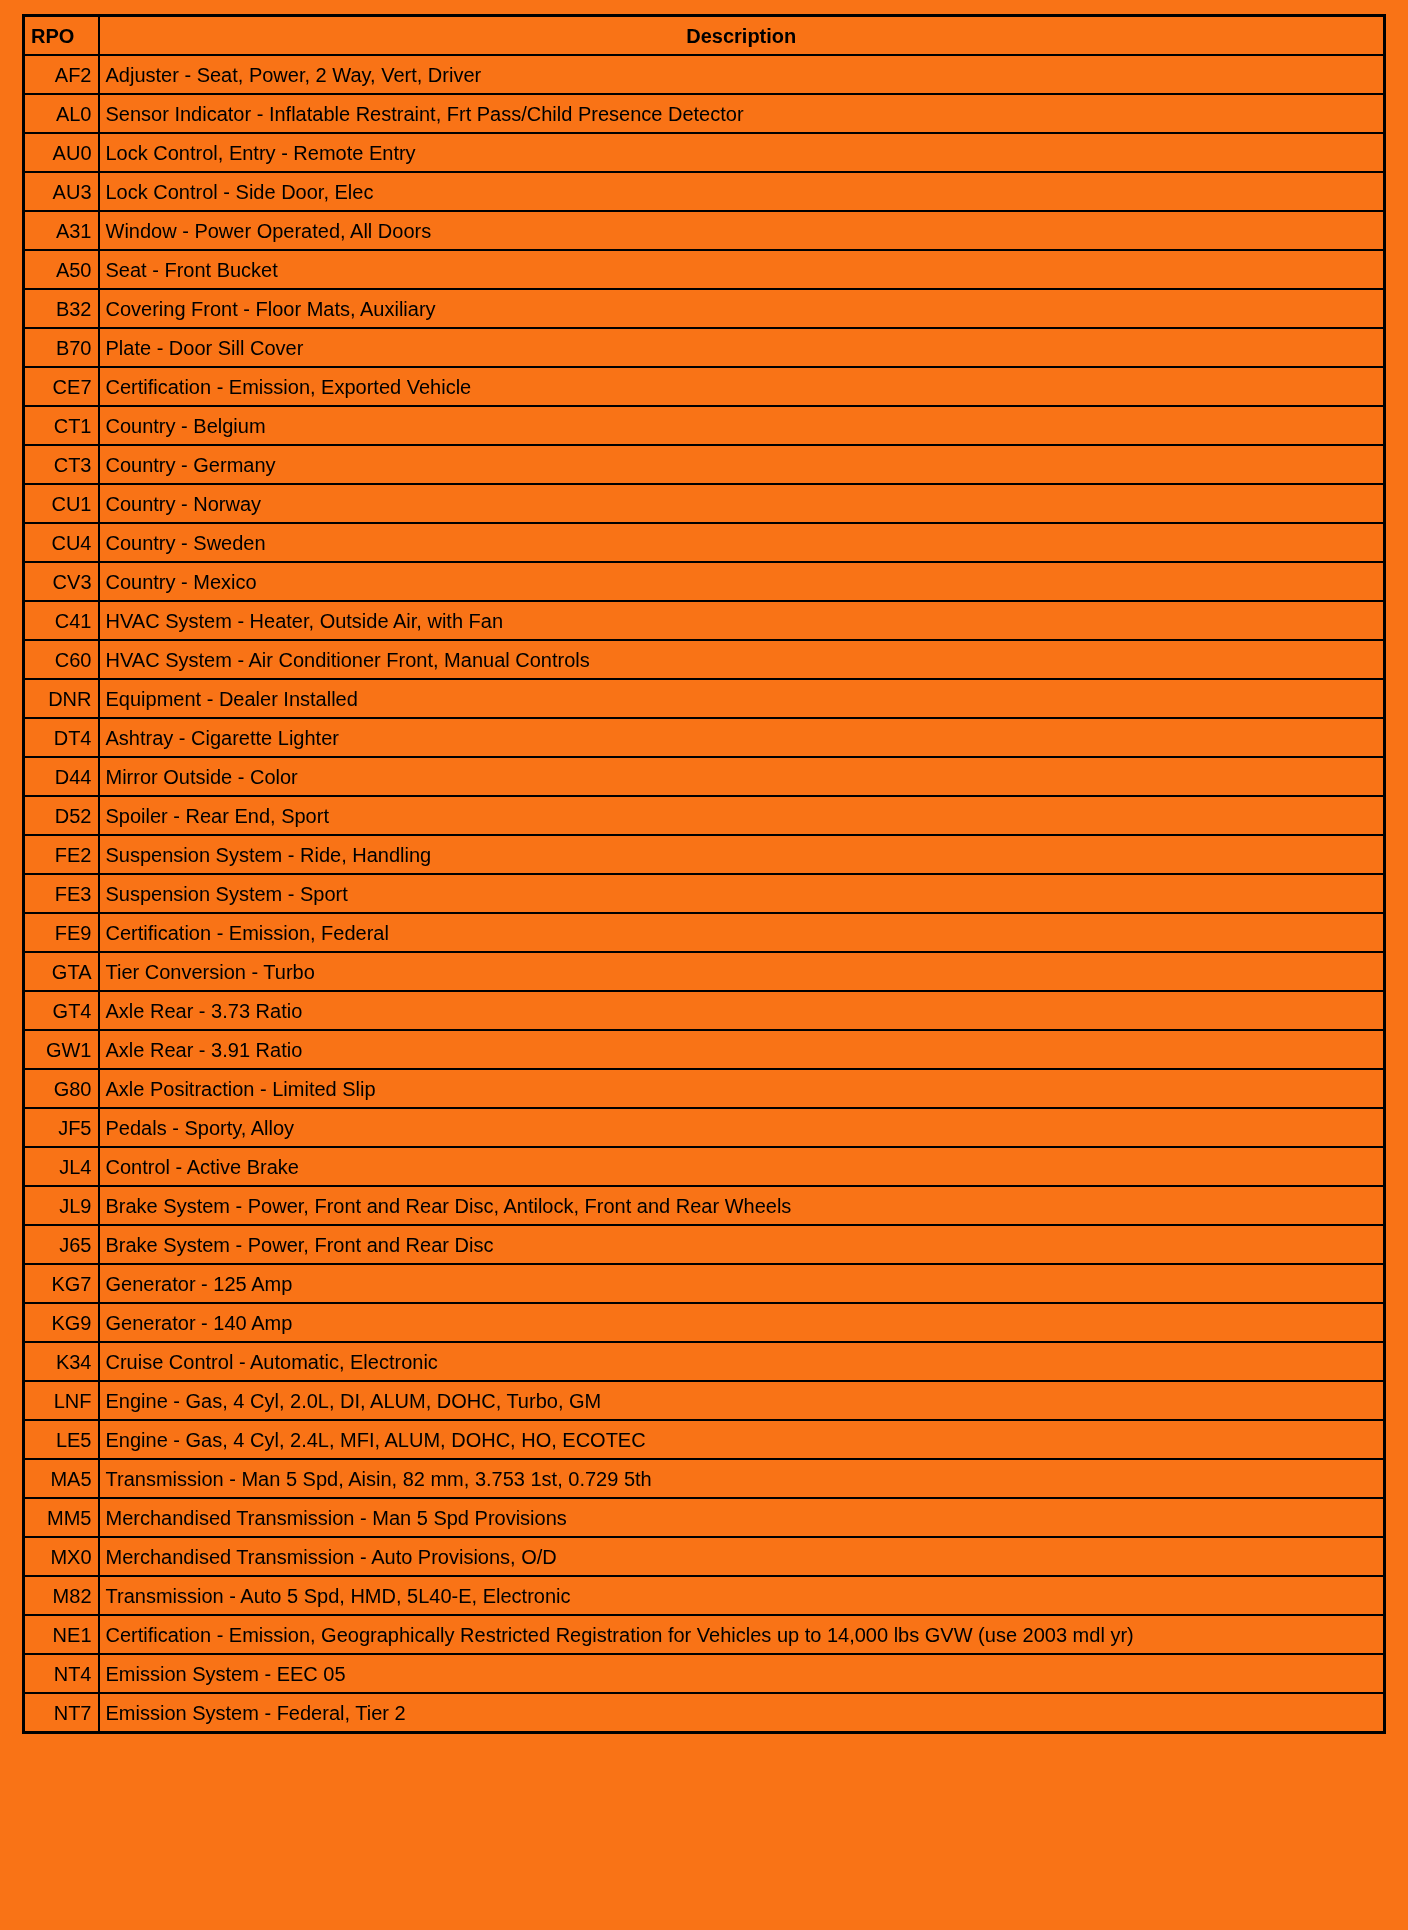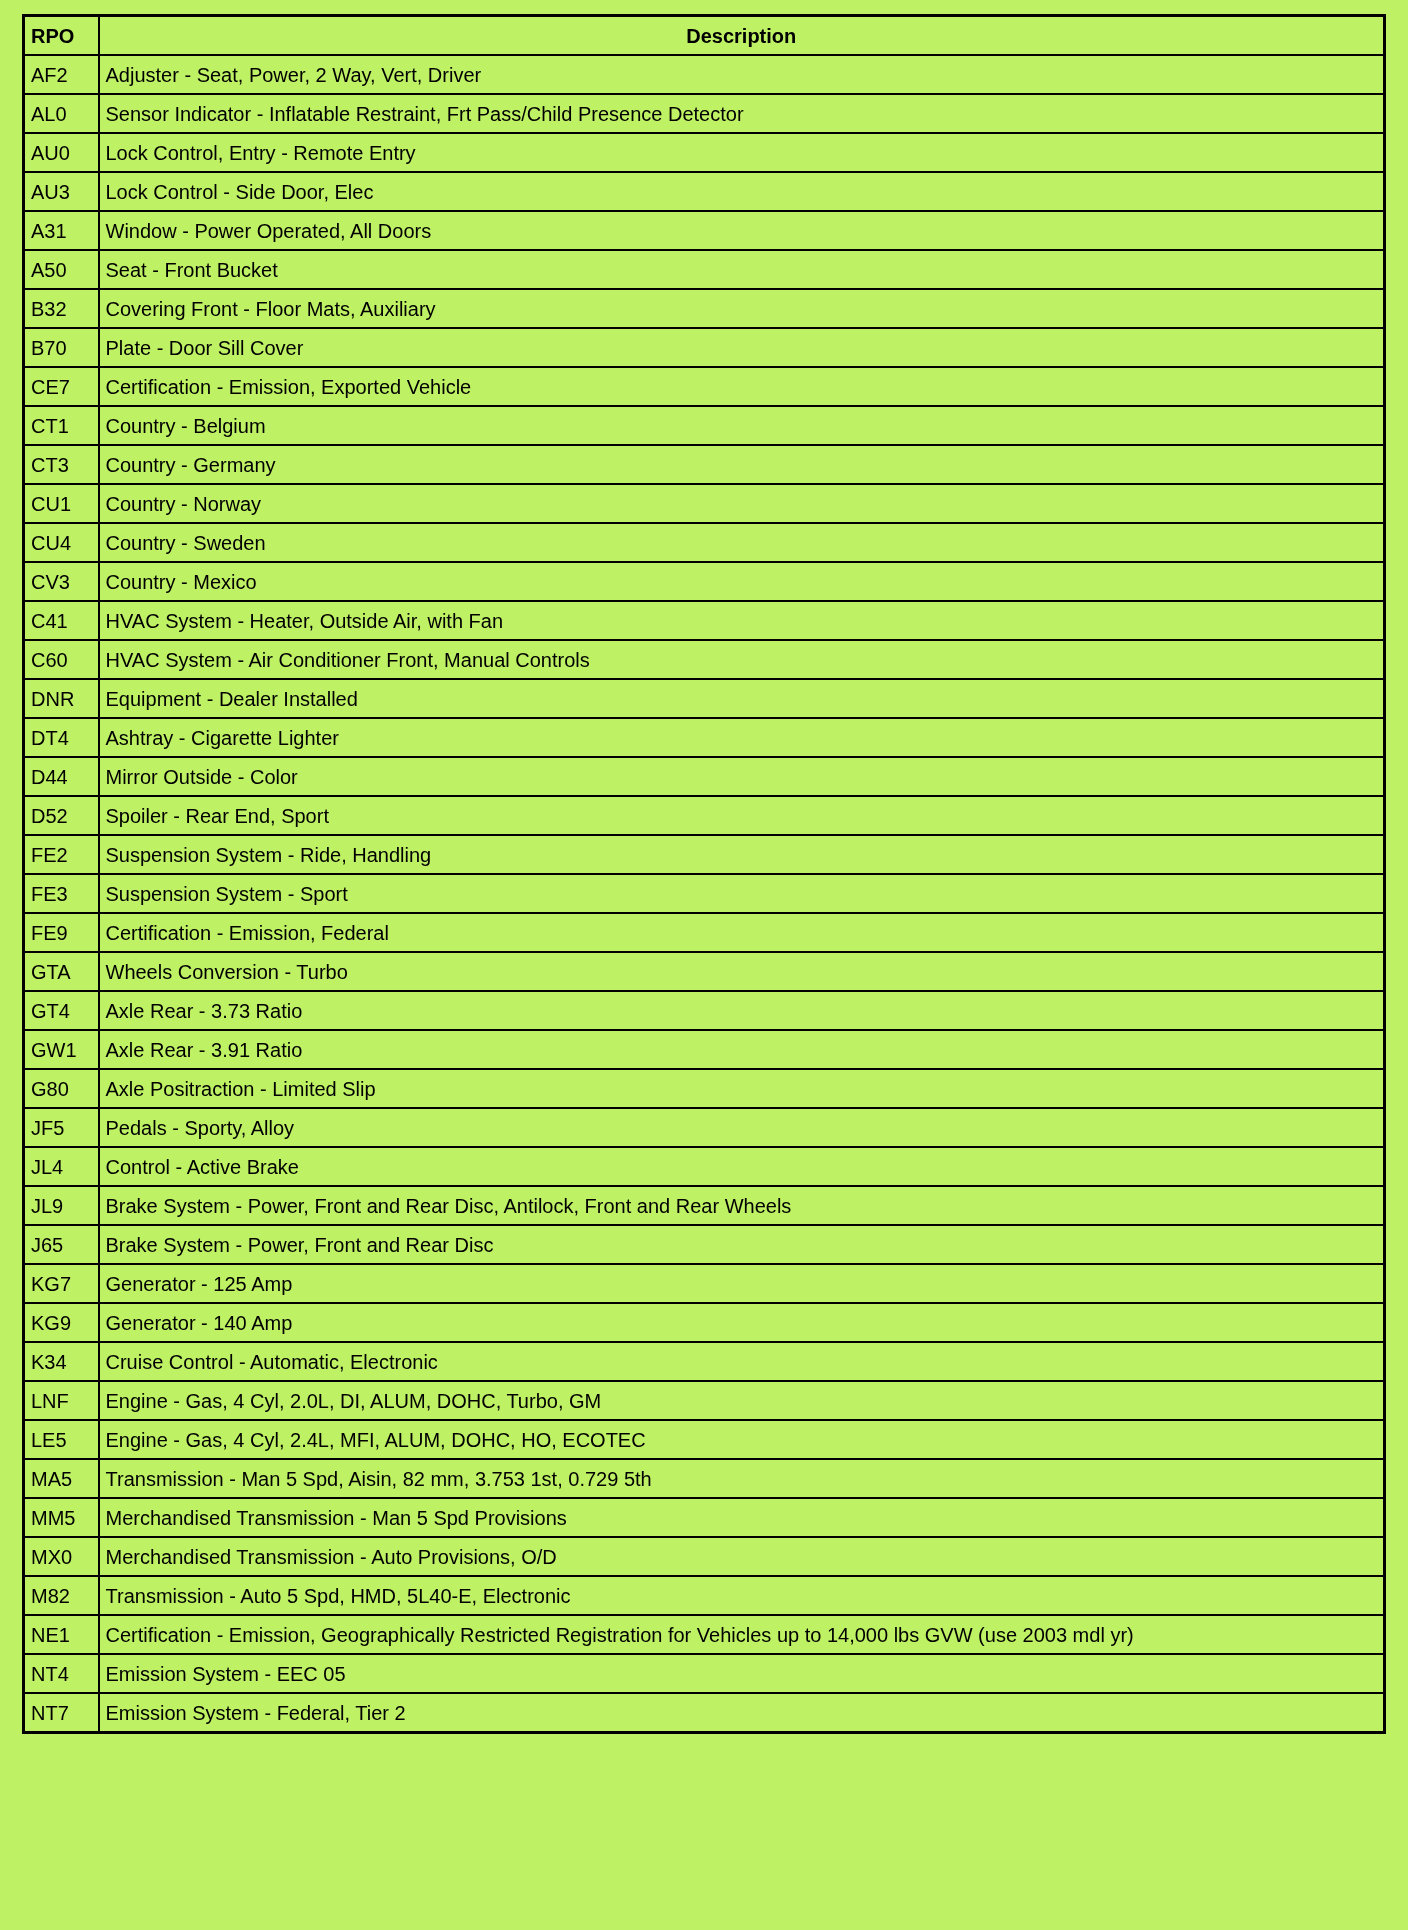--- a/index.html
+++ b/index.html
@@ -7,21 +7,21 @@
     padding: 0;
     background: #ffffff;
     font-family: "Liberation Sans", "DejaVu Sans", sans-serif;
     color: #000000;
   }
   .page {
     width: 1408px;
     min-height: 1930px;
     box-sizing: border-box;
     padding: 14px 22px 14px 22px;
-    background: #bef264;
+    background: #f97316;
   }
   table.rpo-table {
     border-collapse: collapse;
     width: 1364px;
     table-layout: fixed;
     border: 3px solid #000000;
   }
   table.rpo-table th,
   table.rpo-table td {
     border: 2px solid #000000;
@@ -39,21 +39,21 @@
     font-size: 21px;
     text-align: left;
     padding-left: 8px;
   }
   th.hdr-desc {
     font-weight: bold;
     font-size: 21px;
     text-align: center;
   }
   td.code {
-    text-align: left;
+    text-align: right;
     padding: 0 2px;
   }
   td.desc {
     text-align: left;
     padding-left: 9px;
   }
 </style>
 </head>
 <body>
 
@@ -157,21 +157,21 @@
         <tr>
           <td class="code">FE3</td>
           <td class="desc">Suspension System - Sport</td>
         </tr>
         <tr>
           <td class="code">FE9</td>
           <td class="desc">Certification - Emission, Federal</td>
         </tr>
         <tr>
           <td class="code">GTA</td>
-          <td class="desc">Wheels Conversion - Turbo</td>
+          <td class="desc">Tier Conversion - Turbo</td>
         </tr>
         <tr>
           <td class="code">GT4</td>
           <td class="desc">Axle Rear - 3.73 Ratio</td>
         </tr>
         <tr>
           <td class="code">GW1</td>
           <td class="desc">Axle Rear - 3.91 Ratio</td>
         </tr>
         <tr>

